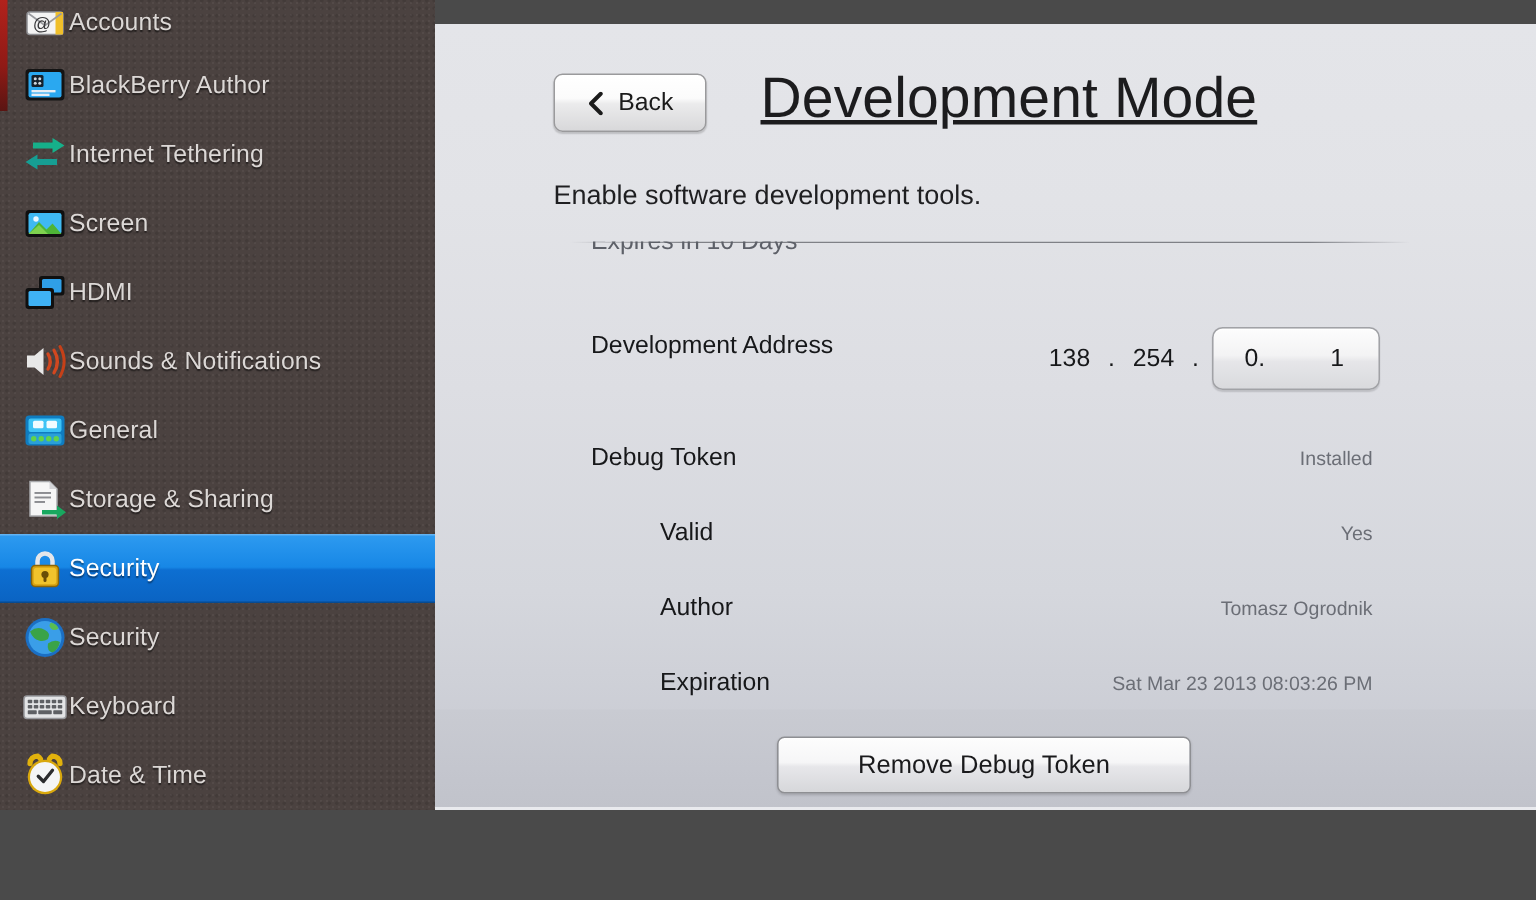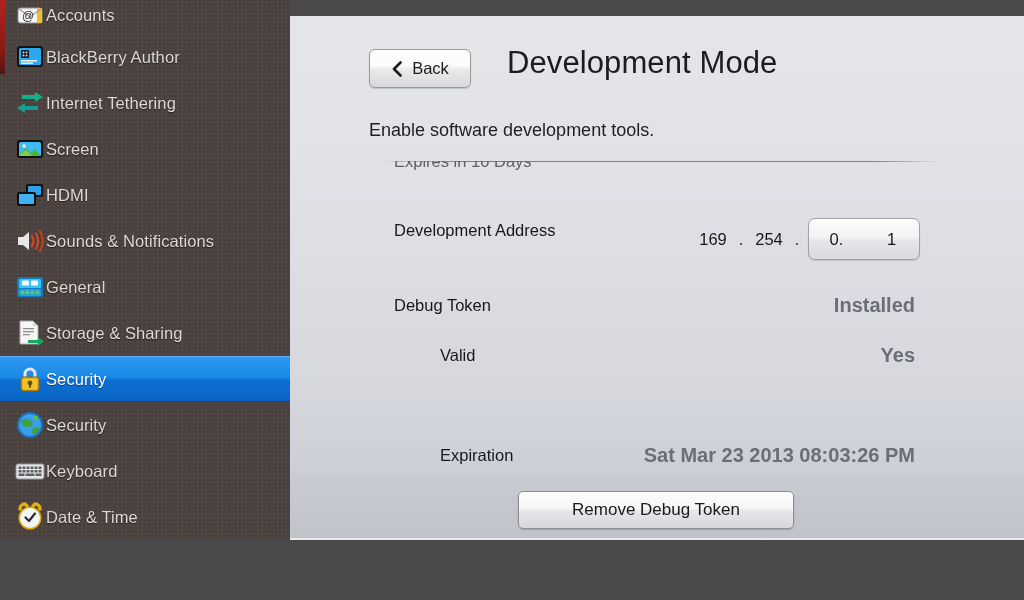--- a/index.html
+++ b/index.html
@@ -104,24 +104,25 @@
   }
   #back-chevron { display: block; width: 12px; height: 16px; }
   #back-label {
     font-size: 16.5px;
     color: #1b1b1b;
   }
 
   #page-title {
     position: absolute;
     left: 217px; top: 29px;
-    font-size: 31px;
+    font-size: 38px;
     color: #1c1c1e;
     letter-spacing: .1px;
     white-space: nowrap;
+    text-decoration: underline;
   }
 
   #subtitle {
     position: absolute;
     left: 79px; top: 104px;
     font-size: 18px;
     color: #1f1f21;
     white-space: nowrap;
   }
 
@@ -167,25 +168,24 @@
   .row-label {
     position: absolute;
     font-size: 16.5px;
     color: #17181a;
     white-space: nowrap;
   }
   .row-label.indent { }
   .row-value {
     position: absolute;
     right: 109px;
-    font-size: 20px;
+    font-size: 13px;
     color: #6b6e76;
     white-space: nowrap;
     text-align: right;
-    font-weight: bold;
   }
 
   
   #ip-group {
     position: absolute;
     right: 104px;
     top: 12px;
     display: flex;
     align-items: center;
     height: 44px;
@@ -463,41 +463,45 @@
 
       <div id="scroll-top-divider"></div>
 
       <div id="expires-row">
         <span id="expires-label">Expires in 10 Days</span>
       </div>
 
       <div class="row" style="top:44px">
         <span class="row-label" style="left:104px">Development Address</span>
         <span id="ip-group">
-          <span class="ip-seg">169</span>
+          <span class="ip-seg">138</span>
           <span class="ip-dot">.</span>
           <span class="ip-seg">254</span>
           <span class="ip-dot">.</span>
           <span id="ip-box">
             <span class="ip-seg-in">0.</span>
             <span class="ip-seg-in">1</span>
           </span>
         </span>
       </div>
 
       <div class="row" style="top:119px">
         <span class="row-label" style="left:104px">Debug Token</span>
         <span class="row-value">Installed</span>
       </div>
 
       <div class="row" style="top:169px">
         <span class="row-label indent" style="left:150px">Valid</span>
         <span class="row-value">Yes</span>
       </div>
 
+      <div class="row" style="top:219px">
+        <span class="row-label indent" style="left:150px">Author</span>
+        <span class="row-value">Tomasz Ogrodnik</span>
+      </div>
 
       <div class="row" style="top:269px">
         <span class="row-label indent" style="left:150px">Expiration</span>
         <span class="row-value">Sat Mar 23 2013 08:03:26 PM</span>
       </div>
 
       <div id="bottom-divider"></div>
     </div>
   </div>
 

